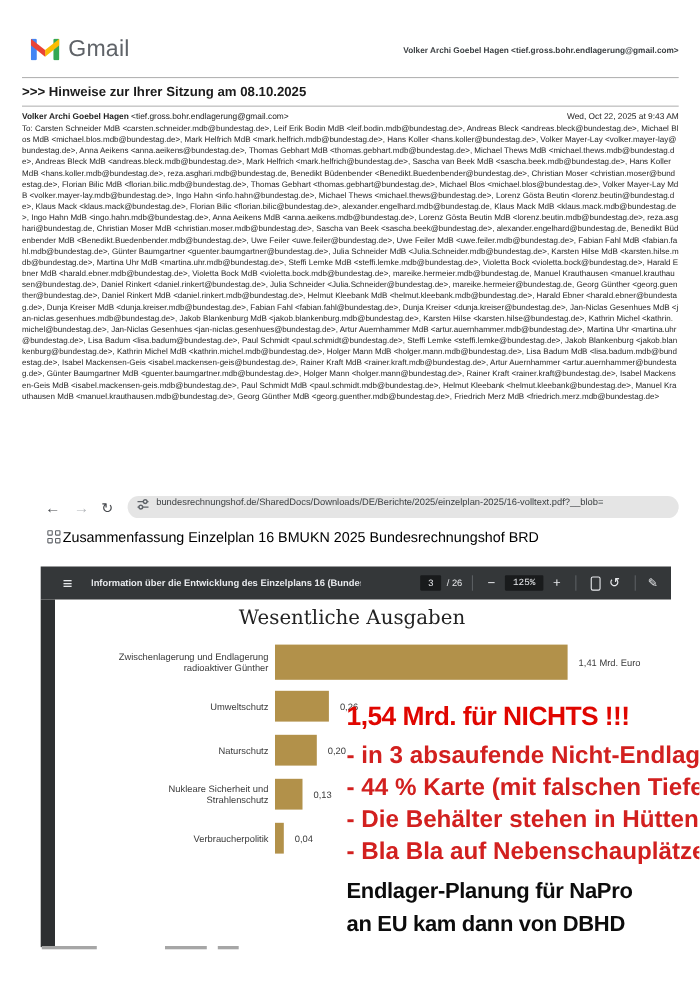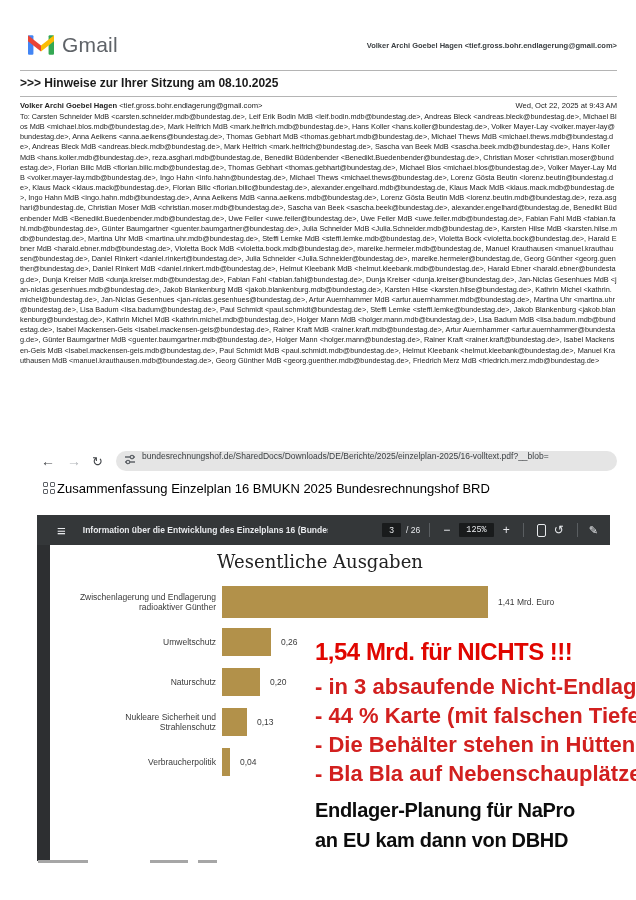--- a/index.html
+++ b/index.html
@@ -53,21 +53,21 @@
   .zoom-box { margin:0 5px;font-family:Liberation Mono, monospace; }
   .fit-icon { width:9px; height:13px; border:1.4px solid #e8eaed; border-radius:2px; margin:0 4px; }
   .rotate-icon { font-size:12px; margin:0 4px; }
   .pen-icon { font-size:11px; margin:0 2px; }
 
   
   .pdf-strip { position:absolute; left:37px; top:545px; width:13px; height:316px; background:#2d2f31; }
   .chart-title { position:absolute; left:50px; top:551px; width:540px; text-align:center; font-family:"DejaVu Serif", serif; font-size:18px; color:#222; }
 
   .chart-rows { position:absolute; left:50px; top:586px; width:560px; }
-  .chart-row { display:flex; align-items:center; height:32px; margin-bottom:8px; }
+  .chart-row { display:flex; align-items:center; height:32px; margin-bottom:8px;padding-left:28px; }
   .chart-label { width:172px; text-align:right; padding-right:6px; font-size:8.5px; line-height:10px; color:#3a3a3a; }
   .chart-bar { height:28px; flex:0 0 auto; }
   .chart-row:first-child .chart-bar { height:32px; }
   .chart-value { font-size:8.5px; color:#3a3a3a; margin-left:10px; white-space:nowrap; }
 
   .red-headline { position:absolute; left:315px; top:638px; font-size:24px; font-weight:800; letter-spacing:-0.5px; white-space:nowrap; }
   .red-bullets { position:absolute; left:315px; top:672px; }
   .red-bullet { font-size:22px; font-weight:700; line-height:29px; white-space:nowrap; }
   .black-note { position:absolute; left:315px; top:795px; font-size:20px; font-weight:bold; line-height:30px; color:#0c0c0c; letter-spacing:-0.3px; white-space:nowrap; }
 

